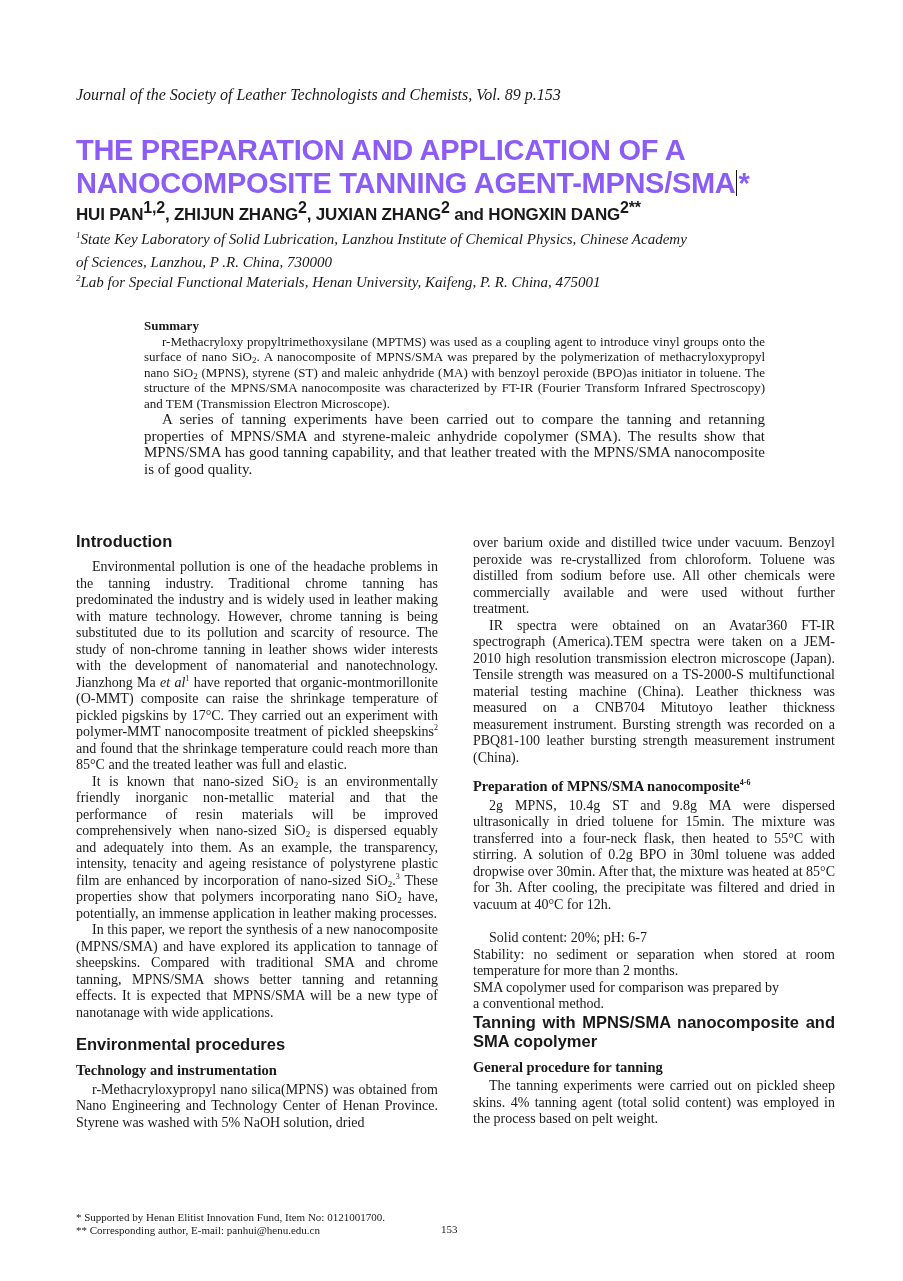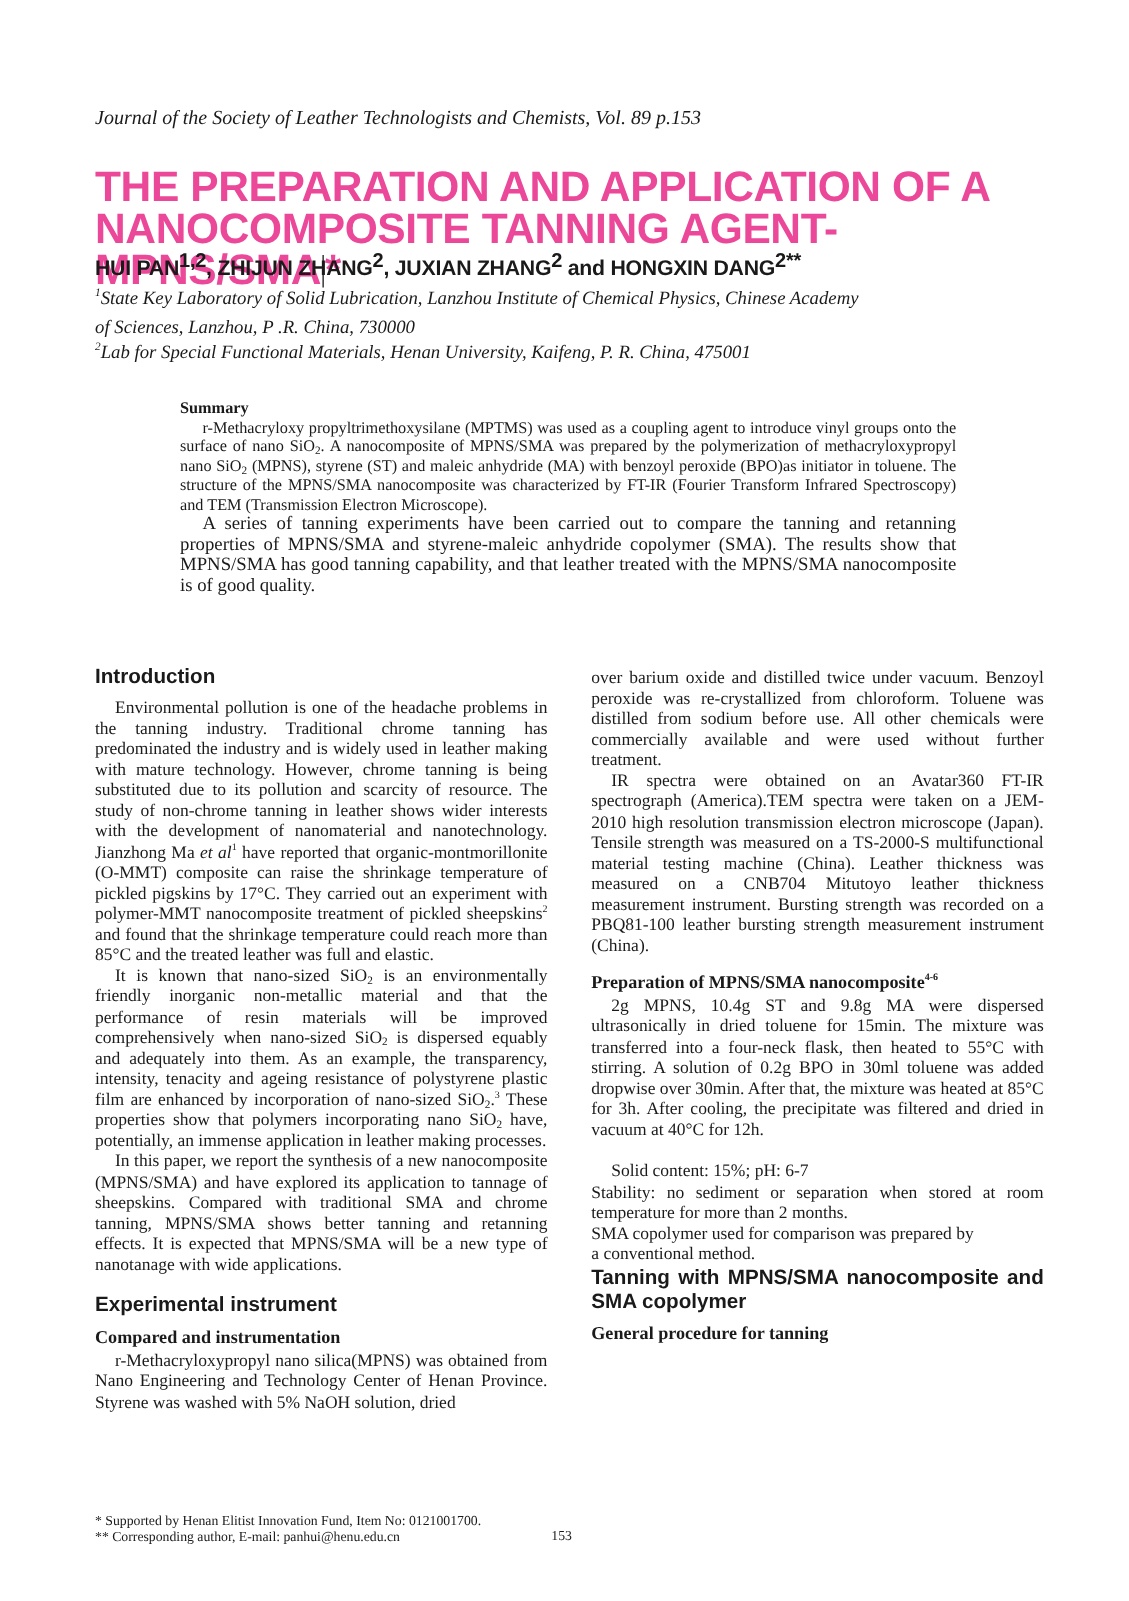--- a/index.html
+++ b/index.html
@@ -2,21 +2,21 @@
 <html><head>
 <meta charset="utf-8">
 <style>
   html, body { margin: 0; padding: 0; background: #ffffff; }
   body { width: 903px; height: 1281px; position: relative; overflow: hidden; color: #1a1a1a; }
   .serif { font-family: "Liberation Serif", "DejaVu Serif", serif; }
   .sans { font-family: "Liberation Sans", "DejaVu Sans", sans-serif; }
 
   .running-head { position: absolute; left: 76px; top: 86px; font-size: 16px; font-style: italic; }
 
-  .title { position: absolute; left: 76px; top: 134px; width: 760px; font-size: 34px; font-weight: bold; line-height: 33px; letter-spacing: -0.3px; color: #ec4899; }
+  .title { position: absolute; left: 76px; top: 134px; width: 760px; font-size: 29px; font-weight: bold; line-height: 33px; letter-spacing: -0.3px; color: #8b5cf6; }
   .title .cursor { display: inline-block; width: 1px; height: 26px; background: #111; vertical-align: -3px; margin: 0 1px; }
 
   .authors { position: absolute; left: 76px; top: 205px; font-size: 17px; font-weight: bold; letter-spacing: -0.2px; }
   .authors sup { font-size: 16px; }
 
   .affil { position: absolute; left: 76px; width: 760px; font-size: 15px; font-style: italic; line-height: 20px; }
   .affil sup { font-size: 9px; }
 
   .summary { position: absolute; left: 144px; top: 318px; width: 621px; font-size: 13px; line-height: 15.5px; text-align: justify; }
   .summary .head { font-weight: bold; }
@@ -63,37 +63,38 @@
   <p><span>r-Methacryloxy propyltrimethoxysilane (MPTMS) was used as a coupling agent to introduce vinyl groups onto the surface of nano SiO</span><sub>2</sub><span>. A nanocomposite of MPNS/SMA was prepared by the polymerization of methacryloxypropyl nano SiO</span><sub>2</sub><span> (MPNS), styrene (ST) and maleic anhydride (MA) with benzoyl peroxide (BPO)as initiator in toluene. The structure of the MPNS/SMA nanocomposite was characterized by FT-IR (Fourier Transform Infrared Spectroscopy) and TEM (Transmission Electron Microscope).</span></p>
   <p class="big">A series of tanning experiments have been carried out to compare the tanning and retanning properties of MPNS/SMA and styrene-maleic anhydride copolymer (SMA). The results show that MPNS/SMA has good tanning capability, and that leather treated with the MPNS/SMA nanocomposite is of good quality.</p>
 </div>
 
 <div class="col col-left">
   <div class="h1">Introduction</div>
   <p><span>Environmental pollution is one of the headache problems in the tanning industry. Traditional chrome tanning has predominated the industry and is widely used in leather making with mature technology. However, chrome tanning is being substituted due to its pollution and scarcity of resource. The study of non-chrome tanning in leather shows wider interests with the development of nanomaterial and nanotechnology. Jianzhong Ma </span><i>et al</i><sup style="font-size:8px;">1</sup><span> have reported that organic-montmorillonite (O-MMT) composite can raise the shrinkage temperature of pickled pigskins by 17°C. They carried out an experiment with polymer-MMT nanocomposite treatment of pickled sheepskins</span><sup style="font-size:8px;">2</sup><span> and found that the shrinkage temperature could  reach more than 85°C and the treated leather was full and elastic.</span></p>
   <p><span>It is known that nano-sized SiO</span><sub>2</sub><span> is an environmentally friendly inorganic non-metallic material and that the performance of resin materials will be improved comprehensively when nano-sized SiO</span><sub>2</sub><span> is dispersed equably and adequately into them. As an example, the transparency, intensity, tenacity and ageing resistance of polystyrene plastic film are enhanced by incorporation of nano-sized SiO</span><sub>2</sub><span>.</span><sup style="font-size:8px;">3</sup><span> These properties show that polymers incorporating nano SiO</span><sub>2</sub><span> have, potentially, an immense application in leather making processes.</span></p>
   <p>In this paper, we report the synthesis of a new nanocomposite (MPNS/SMA) and have explored its application to tannage of sheepskins. Compared with traditional SMA and chrome tanning, MPNS/SMA shows better tanning and retanning effects. It is expected that MPNS/SMA will be a new type of nanotanage with wide applications.</p>
 
-  <div class="h1" style="margin-top:14px;">Experimental instrument</div>
-  <div class="h2">Compared and instrumentation</div>
+  <div class="h1" style="margin-top:14px;">Environmental procedures</div>
+  <div class="h2">Technology and instrumentation</div>
   <p>r-Methacryloxypropyl nano silica(MPNS) was obtained from Nano Engineering and Technology Center of Henan Province. Styrene was washed with 5% NaOH solution, dried</p>
 </div>
 
 <div class="col col-right">
   <p class="noindent">over barium oxide and distilled twice under vacuum. Benzoyl peroxide was re-crystallized from chloroform. Toluene was distilled from sodium before use. All other chemicals were commercially available and were used without further treatment.</p>
   <p>IR spectra were obtained on an Avatar360 FT-IR spectrograph (America).TEM spectra were taken on a  JEM-2010 high resolution transmission electron microscope (Japan). Tensile strength was measured on a TS-2000-S multifunctional material testing machine (China). Leather thickness was measured on a CNB704 Mitutoyo leather thickness measurement instrument. Bursting strength was recorded on a PBQ81-100 leather bursting strength measurement instrument (China).</p>
 
   <div class="h2" style="margin-top:12px;"><span>Preparation of MPNS/SMA nanocomposite</span><sup style="font-size:8px;">4-6</sup></div>
   <p>2g MPNS, 10.4g ST and 9.8g MA were dispersed ultrasonically in dried toluene for 15min. The mixture was transferred into a four-neck flask, then heated to 55°C with stirring. A solution of 0.2g BPO in 30ml toluene was added dropwise over 30min. After that, the mixture was heated at 85°C for 3h. After cooling, the precipitate was filtered and dried in vacuum at 40°C for 12h.</p>
-  <p style="margin-top:17px;">Solid content: 15%;    pH: 6-7</p>
+  <p style="margin-top:17px;">Solid content: 20%;    pH: 6-7</p>
   <p class="noindent">Stability: no sediment or separation when stored at room temperature for more than 2 months.</p>
   <p class="noindent" style="text-align:left;"><span>SMA copolymer used for comparison was prepared by</span><br><span>a conventional method.</span></p>
 
   <div class="h1" style="">Tanning with MPNS/SMA nanocomposite and SMA copolymer</div>
   <div class="h2">General procedure for tanning</div>
+  <p>The tanning experiments were carried out on pickled sheep skins. 4% tanning agent (total solid content) was employed in the process based on pelt weight.</p>
 </div>
 
 <div class="footnotes">
   <div>* Supported by Henan Elitist Innovation Fund, Item No: 0121001700.</div>
   <div>** Corresponding author, E-mail: panhui@henu.edu.cn</div>
 </div>
 
 <div class="page-num">153</div>
 
 </body></html>

